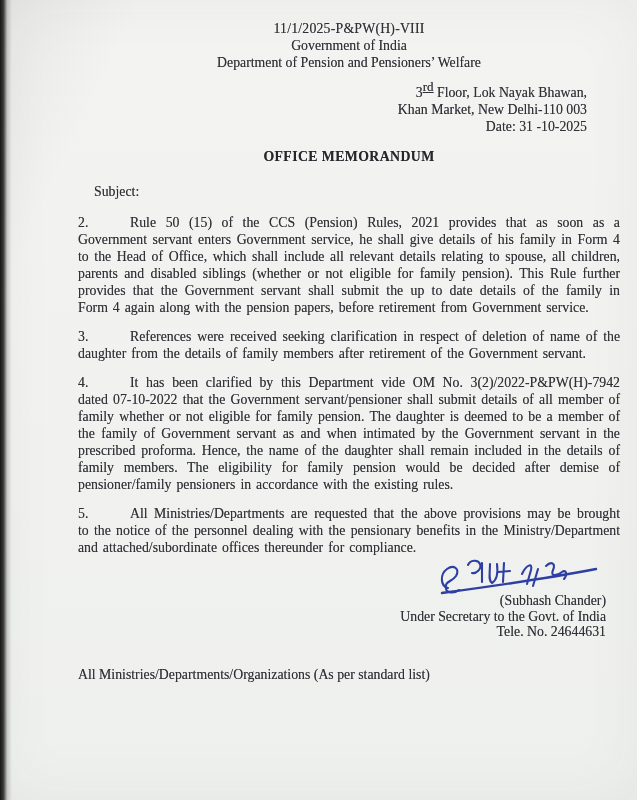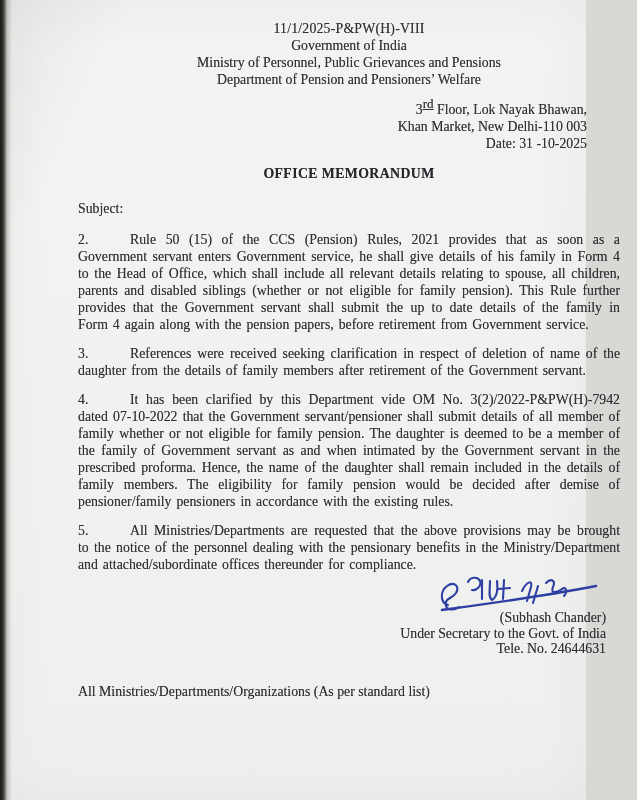--- a/index.html
+++ b/index.html
@@ -4,21 +4,21 @@
 <style>
   html,body{margin:0;padding:0;}
   body{
     width:637px;height:800px;
     background:#d8d8d4;
     font-family:"Liberation Serif","DejaVu Serif",serif;
     overflow:hidden;
   }
   .page{
     position:relative;
-    width:586px;height:800px;
+    width:637px;height:800px;
     background:
       linear-gradient(115deg, rgba(120,124,122,0.10) 0%, rgba(120,124,122,0.0) 14%),
       linear-gradient(180deg,#f3f4f1 0%, #f1f2ef 55%, #eef0ed 100%);
     box-shadow: inset 0 0 60px rgba(60,62,60,0.05);
     color:#303137;
   }
   .scan-edge{
     position:absolute;left:0;top:0;bottom:0;width:12px;
     background:linear-gradient(90deg,#161614 0%,#3a3a36 28%,rgba(90,90,86,0.25) 60%,rgba(90,90,86,0) 100%);
   }
@@ -27,42 +27,41 @@
     font-size:13.8px; line-height:17px;
     text-shadow:0 0 .5px rgba(45,46,55,.55);
   }
   .center{text-align:center;}
   .ref-no{letter-spacing:.2px;}
   .address{ text-align:right; margin-top:13px; margin-right:33px; }
   .address sup{font-size:13px; line-height:0;text-decoration:underline;}
   .om-title{ margin-top:13px; text-align:center; font-weight:bold; color:#26272c; letter-spacing:.4px;}
   .u{ text-underline-offset:3px; }
   .subject-row{ display:flex; margin-top:16px; line-height:21px;}
-  .subject-label{ flex:0 0 57px; }
+  .subject-label{ flex:0 0 57px;margin-left:16px; }
   .subject-text{ flex:1; font-weight:bold; color:#26272c; text-align:justify; text-decoration:underline; text-underline-offset:3.5px;}
   .para{ margin:12px 0 0 0; text-align:justify; word-spacing:1.5px;}
   .para.indent{ text-indent:52px; }
   .pnum{ display:inline-block; width:52px; text-indent:0;}
   .sig-block{ margin-top:-4px; text-align:right; margin-right:14px; line-height:15.5px;}
   .sig-scribble{ display:block; margin-left:auto; margin-right:2px; }
   .sig-name{margin-top:-3px;}
   .to-label{ margin-top:4px; }
   .to-text{ margin-top:26px; }
 </style>
 </head>
 <body>
 
 <div class="page">
   <div class="scan-edge"></div>
 
   <div class="content">
 
     <div class="center ref-no">11/1/2025-P&amp;PW(H)-VIII</div>
     <div class="center">Government of India</div>
-    <div class="center">Ministry of Personnel, Public Grievances and Pensions</div>
     <div class="center">Department of Pension and Pensioners’ Welfare</div>
 
     <div class="address">
       <div><span>3</span><sup>rd</sup><span> Floor, Lok Nayak Bhawan,</span></div>
       <div>Khan Market, New Delhi-110 003</div>
       <div>Date: 31 -10-2025</div>
     </div>
 
     <div class="om-title"><span class="u">OFFICE MEMORANDUM</span></div>
 

